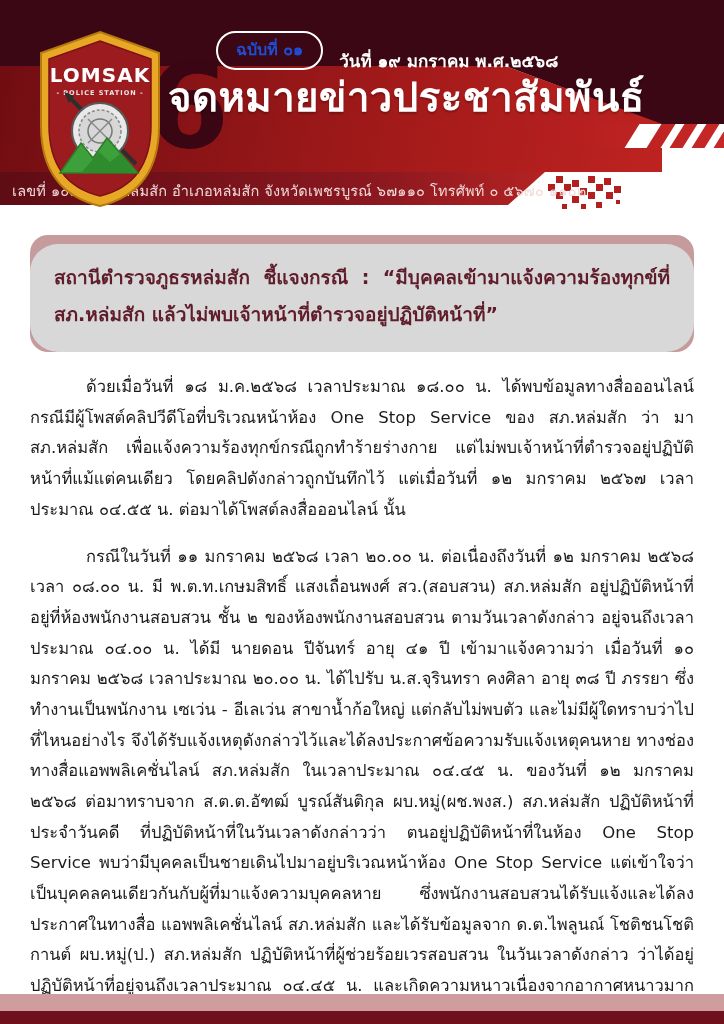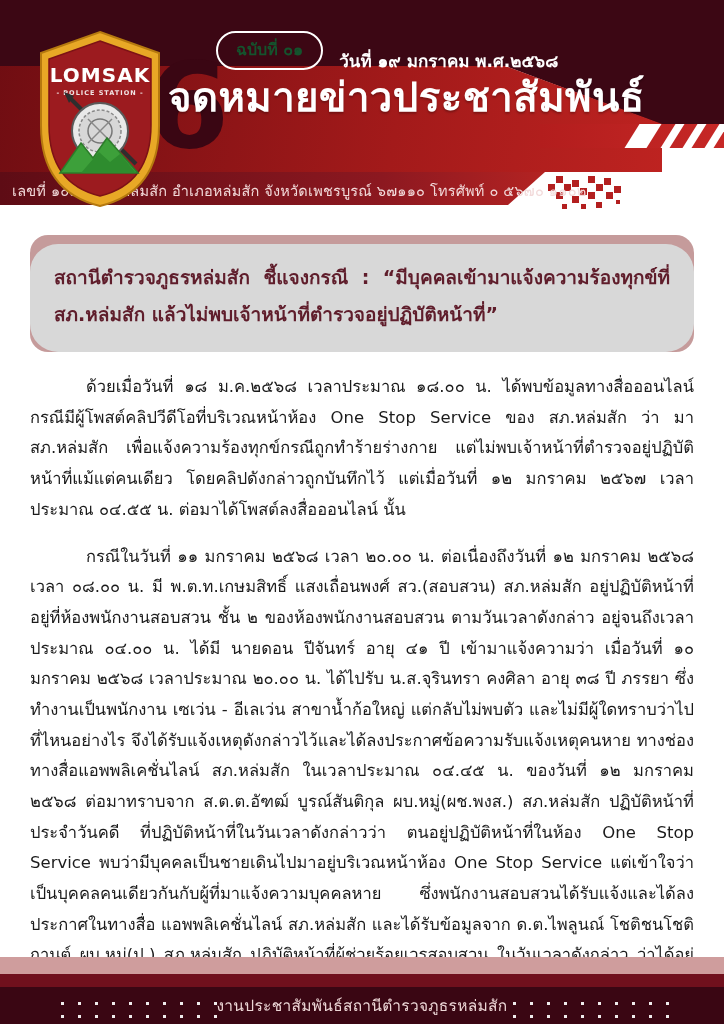--- a/index.html
+++ b/index.html
@@ -35,21 +35,21 @@
     position:absolute; left:0; top:172px; width:545px; height:33px;
     background:linear-gradient(90deg,#5e0c15 0%,#8c1820 70%,#b32322 100%);
     clip-path:polygon(0 0,545px 0,508px 33px,0 33px);
   }
   .address-text {
     position:absolute; left:12px; top:179px; color:#f2dada; font-size:14.5px;
     letter-spacing:.2px; z-index:5;
   }
   .issue-row { position:absolute; left:216px; top:27px; display:flex; align-items:center; gap:16px; z-index:6; }
   .issue-pill {
-    border:2px solid #ffffff; border-radius:999px; color:#14532d;
+    border:2px solid #ffffff; border-radius:999px; color:#1d4ed8;
     font-size:16px; padding:4px 18px 6px; font-weight:600;
   }
   .date-label { color:#fff; font-size:17px; font-weight:600;margin-top:20px; }
   .big-six {
     position:absolute; left:146px; top:46px; font-size:120px; font-weight:800;
     color:#3a0613; z-index:2; line-height:1; letter-spacing:-4px;
   }
   .title-block { position:absolute; left:168px; top:74px; z-index:3; color:#fff; }
   .title-block .main-title { font-size:40px; font-weight:800; line-height:1.15; letter-spacing:.5px;
     text-shadow:0 2px 2px rgba(0,0,0,.25); }
@@ -170,20 +170,15 @@
   </div>
 
   <div class="body-text">
     <p>ด้วยเมื่อวันที่ ๑๘ ม.ค.๒๕๖๘ เวลาประมาณ ๑๘.๐๐ น. ได้พบข้อมูลทางสื่อออนไลน์กรณีมีผู้โพสต์คลิปวีดีโอที่บริเวณหน้าห้อง One Stop Service ของ สภ.หล่มสัก ว่า มา สภ.หล่มสัก เพื่อแจ้งความร้องทุกข์กรณีถูกทำร้ายร่างกาย แต่ไม่พบเจ้าหน้าที่ตำรวจอยู่ปฏิบัติหน้าที่แม้แต่คนเดียว โดยคลิปดังกล่าวถูกบันทึกไว้ แต่เมื่อวันที่ ๑๒ มกราคม ๒๕๖๗ เวลาประมาณ ๐๔.๕๕ น. ต่อมาได้โพสต์ลงสื่อออนไลน์ นั้น</p>
     <p>กรณีในวันที่ ๑๑ มกราคม ๒๕๖๘ เวลา ๒๐.๐๐ น. ต่อเนื่องถึงวันที่ ๑๒ มกราคม ๒๕๖๘ เวลา ๐๘.๐๐ น. มี พ.ต.ท.เกษมสิทธิ์ แสงเถื่อนพงศ์ สว.(สอบสวน) สภ.หล่มสัก อยู่ปฏิบัติหน้าที่ อยู่ที่ห้องพนักงานสอบสวน ชั้น ๒ ของห้องพนักงานสอบสวน ตามวันเวลาดังกล่าว อยู่จนถึงเวลาประมาณ ๐๔.๐๐ น. ได้มี นายดอน ปีจันทร์ อายุ ๔๑ ปี เข้ามาแจ้งความว่า เมื่อวันที่ ๑๐ มกราคม ๒๕๖๘ เวลาประมาณ ๒๐.๐๐ น. ได้ไปรับ น.ส.จุรินทรา คงศิลา อายุ ๓๘ ปี ภรรยา ซึ่งทำงานเป็นพนักงาน เซเว่น - อีเลเว่น สาขาน้ำก้อใหญ่ แต่กลับไม่พบตัว และไม่มีผู้ใดทราบว่าไปที่ไหนอย่างไร จึงได้รับแจ้งเหตุดังกล่าวไว้และได้ลงประกาศข้อความรับแจ้งเหตุคนหาย ทางช่องทางสื่อแอพพลิเคชั่นไลน์ สภ.หล่มสัก ในเวลาประมาณ ๐๔.๔๕ น. ของวันที่ ๑๒ มกราคม ๒๕๖๘ ต่อมาทราบจาก ส.ต.ต.อัฑฒ์ บูรณ์สันติกุล ผบ.หมู่(ผช.พงส.) สภ.หล่มสัก ปฏิบัติหน้าที่ประจำวันคดี ที่ปฏิบัติหน้าที่ในวันเวลาดังกล่าวว่า ตนอยู่ปฏิบัติหน้าที่ในห้อง One Stop Service พบว่ามีบุคคลเป็นชายเดินไปมาอยู่บริเวณหน้าห้อง One Stop Service แต่เข้าใจว่าเป็นบุคคลคนเดียวกันกับผู้ที่มาแจ้งความบุคคลหาย ซึ่งพนักงานสอบสวนได้รับแจ้งและได้ลงประกาศในทางสื่อ แอพพลิเคชั่นไลน์ สภ.หล่มสัก และได้รับข้อมูลจาก ด.ต.ไพลูนณ์ โชติชนโชติกานต์ ผบ.หมู่(ป.) สภ.หล่มสัก ปฏิบัติหน้าที่ผู้ช่วยร้อยเวรสอบสวน ในวันเวลาดังกล่าว ว่าได้อยู่ปฏิบัติหน้าที่อยู่จนถึงเวลาประมาณ ๐๔.๔๕ น. และเกิดความหนาวเนื่องจากอากาศหนาวมากจนเกรงว่าจะไม่สบายจึงได้กลับไปเอาผ้าห่มที่ห้องพักซึ่งอยู่ไม่ไกลจาก สภ.หล่มสัก ซึ่งช่วงวันเวลาดังกล่าว ประจำวันคดี ผู้ช่วยร้อยเวร และพนักงานสอบสวนตลอดถึงพนักงานวิทยุ อยู่พร้อมปฏิบัติหน้าที่ตามคำสั่งของผู้บังคับบัญชากันโดยเคร่งครัด และหากบุคคลดังกล่าวได้ขึ้นมาที่ชั้น ๒ ของ สภ.หล่มสัก ก็ย่อมจะได้พบกับพนักงานสอบสวนเวรซึ่งอยู่ปฏิบัติอยู่ในห้องพนักงานสอบสวนดังกล่าว</p>
   </div>
 
   <div class="footer">
     <div class="f-pink"></div>
     <div class="f-red"></div>
-    <div class="f-dark">
-      <div class="dot-grid left"></div>
-      <div class="f-text">งานประชาสัมพันธ์สถานีตำรวจภูธรหล่มสัก</div>
-      <div class="dot-grid right"></div>
-    </div>
   </div>
 
 </div>
 
 </body></html>

